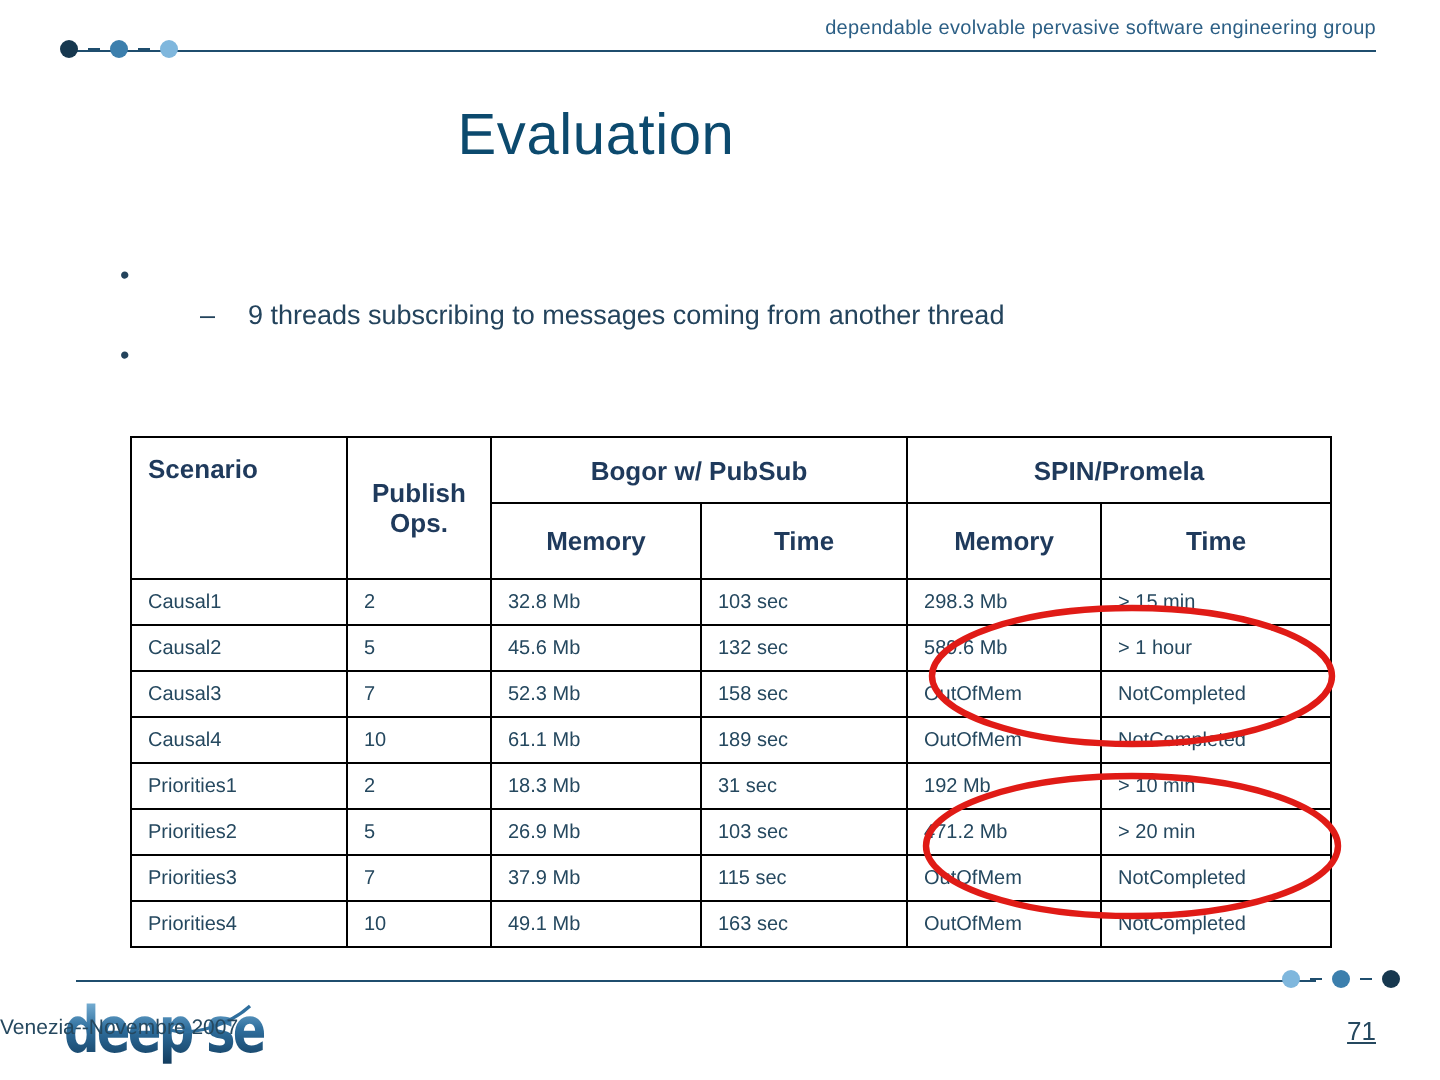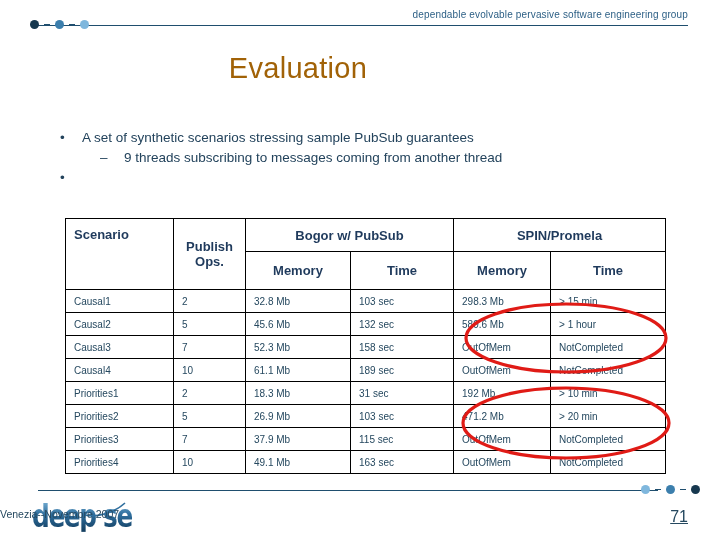--- a/index.html
+++ b/index.html
@@ -67,21 +67,21 @@
   }
 
   
   .slide-title {
     position: absolute;
     left: 0;
     top: 52px;
     width: 596px;
     text-align: center;
     font-size: 29px;
-    color: #a16207;
+    color: #0c4a6e;
     font-weight: normal;
     letter-spacing: 0.3px;
   }
 
   
   .bullets {
     position: absolute;
     left: 60px;
     top: 128px;
     width: 620px;
@@ -213,21 +213,21 @@
     top: 28px;
     width: 720px;
     text-align: left;
     font-size: 10.5px;
     color: #25485f;
   }
   .footer-page {
     position: absolute;
     right: 32px;
     top: 28px;
-    font-size: 16px;
+    font-size: 13px;
     color: #25485f;
     text-decoration: underline;
   }
 </style>
 </head>
 <body>
 
 <div class="slide-header">
   <div class="header-rule"></div>
   <div class="dot-group header-dots">
@@ -238,21 +238,20 @@
     <span class="dot d-light"></span>
   </div>
   <div class="header-tagline">dependable evolvable pervasive software engineering group</div>
 </div>
 
 <div class="slide-title">Evaluation</div>
 
 <div class="bullets">
   <div class="bullet-row level1">
     <span class="bullet-mark">•</span>
-    <span>A set of synthetic scenarios stressing sample PubSub guarantees</span>
   </div>
   <div class="bullet-row level2">
     <span class="bullet-mark dash">–</span>
     <span>9 threads subscribing to messages coming from another thread</span>
   </div>
   <div class="bullet-row level1">
     <span class="bullet-mark">•</span>
   </div>
 </div>
 

